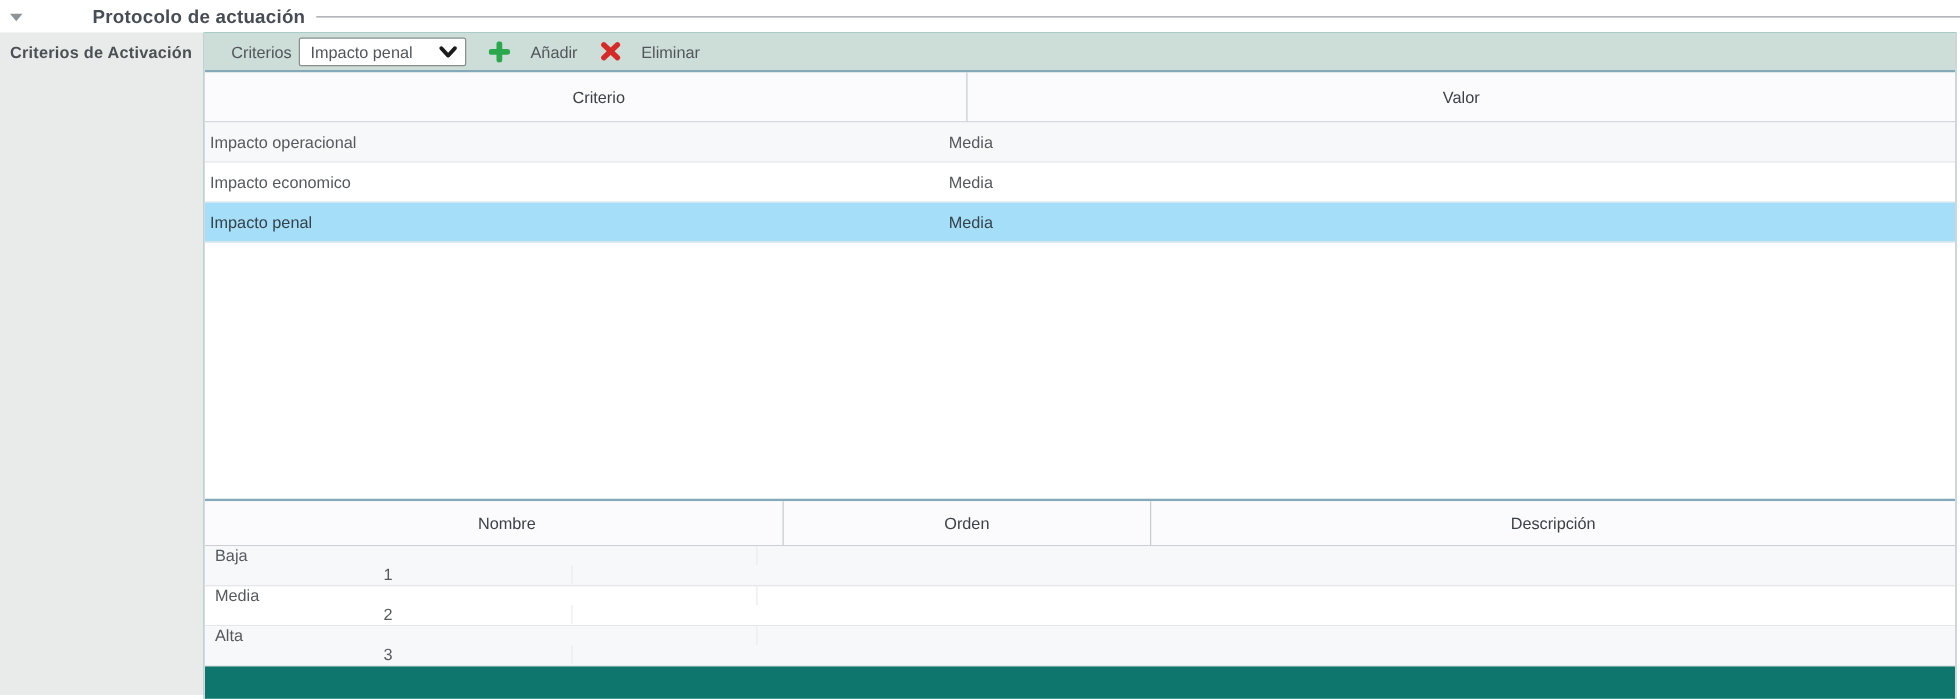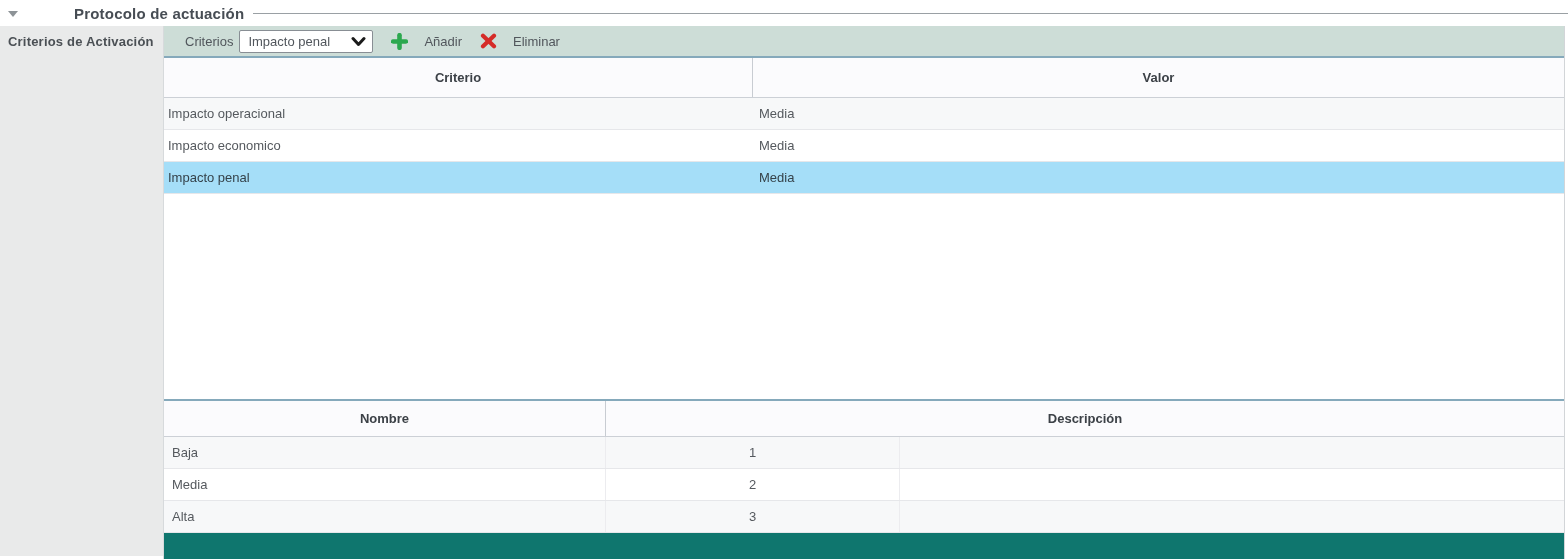--- a/index.html
+++ b/index.html
@@ -48,40 +48,40 @@
     display:flex; align-items:center; background:transparent; border:none;
     margin-left:18px; color:#51565c; font-size:13px; cursor:default; gap:16px;
     font-family:inherit;
   }
   .tool-btn .ic{ display:block; }
 
   .tablezone{ position:absolute; left:0; width:100%; background:#fff; }
 
   .thead{
     display:flex; background:#fbfbfd; border-bottom:1px solid #ccd0d6;
-    font-weight:bold; color:#3c4147;
+    font-weight:normal; color:#3c4147;padding-left:21px;
   }
   .thead .th{ display:flex; align-items:center; justify-content:center; }
 
   .t1{ top:32px; height:367px; }
   .t1 .thead{ height:40px; }
   .t1 .th-criterio{ width:589px; border-right:1px solid #c8ccd2; }
   .t1 .th-valor{ flex:1 1 auto; }
   .t1 .row{ display:flex; height:32px; align-items:center; border-bottom:1px solid #e6e7ea; }
   .t1 .row:nth-child(even){ background:#f7f8f9; }
   .t1 .row.selected{ background:var(--selected-row,#a5def8); color:#35424a; }
   .t1 .cell-criterio{ width:589px; padding-left:4px; }
   .t1 .cell-valor{ flex:1 1 auto; padding-left:6px; }
 
   .t2{ top:373px; height:129px; border-top:2px solid var(--toolbar-border,#85a9bb); }
   .t2 .thead{ height:36px; }
   .t2 .th-nombre{ width:442px; border-right:1px solid #c8ccd2; }
   .t2 .th-orden{ width:294px; border-right:1px solid #c8ccd2; }
   .t2 .th-desc{ flex:1 1 auto; }
-  .t2 .row{ display:flex; height:32px; align-items:flex-start; border-bottom:1px solid #e6e7ea; }
+  .t2 .row{ display:flex; height:32px; align-items:flex-start; border-bottom:1px solid #e6e7ea;flex-direction:column; }
   .t2 .row:nth-child(even){ background:#f7f8f9; }
   .t2 .cell-nombre{ width:442px; padding-left:8px; border-right:1px solid #ececef; align-self:stretch; display:flex; align-items:center; }
   .t2 .cell-orden{ width:294px; text-align:center; border-right:1px solid #ececef; align-self:stretch; display:flex; align-items:center; justify-content:center; }
   .t2 .cell-desc{ flex:1 1 auto; padding-left:8px; }
 </style>
 </head>
 <body>
 
 <div class="panel-header">
   <span class="collapse-tri"></span>
@@ -134,20 +134,21 @@
     </div>
     <div class="row selected">
       <div class="cell-criterio">Impacto penal</div>
       <div class="cell-valor">Media</div>
     </div>
   </div>
 
   <div class="tablezone t2">
     <div class="thead">
       <div class="th th-nombre">Nombre</div>
+      <div class="th th-orden">Orden</div>
       <div class="th th-desc">Descripción</div>
     </div>
     <div class="row">
       <div class="cell-nombre">Baja</div>
       <div class="cell-orden">1</div>
       <div class="cell-desc"></div>
     </div>
     <div class="row">
       <div class="cell-nombre">Media</div>
       <div class="cell-orden">2</div>

